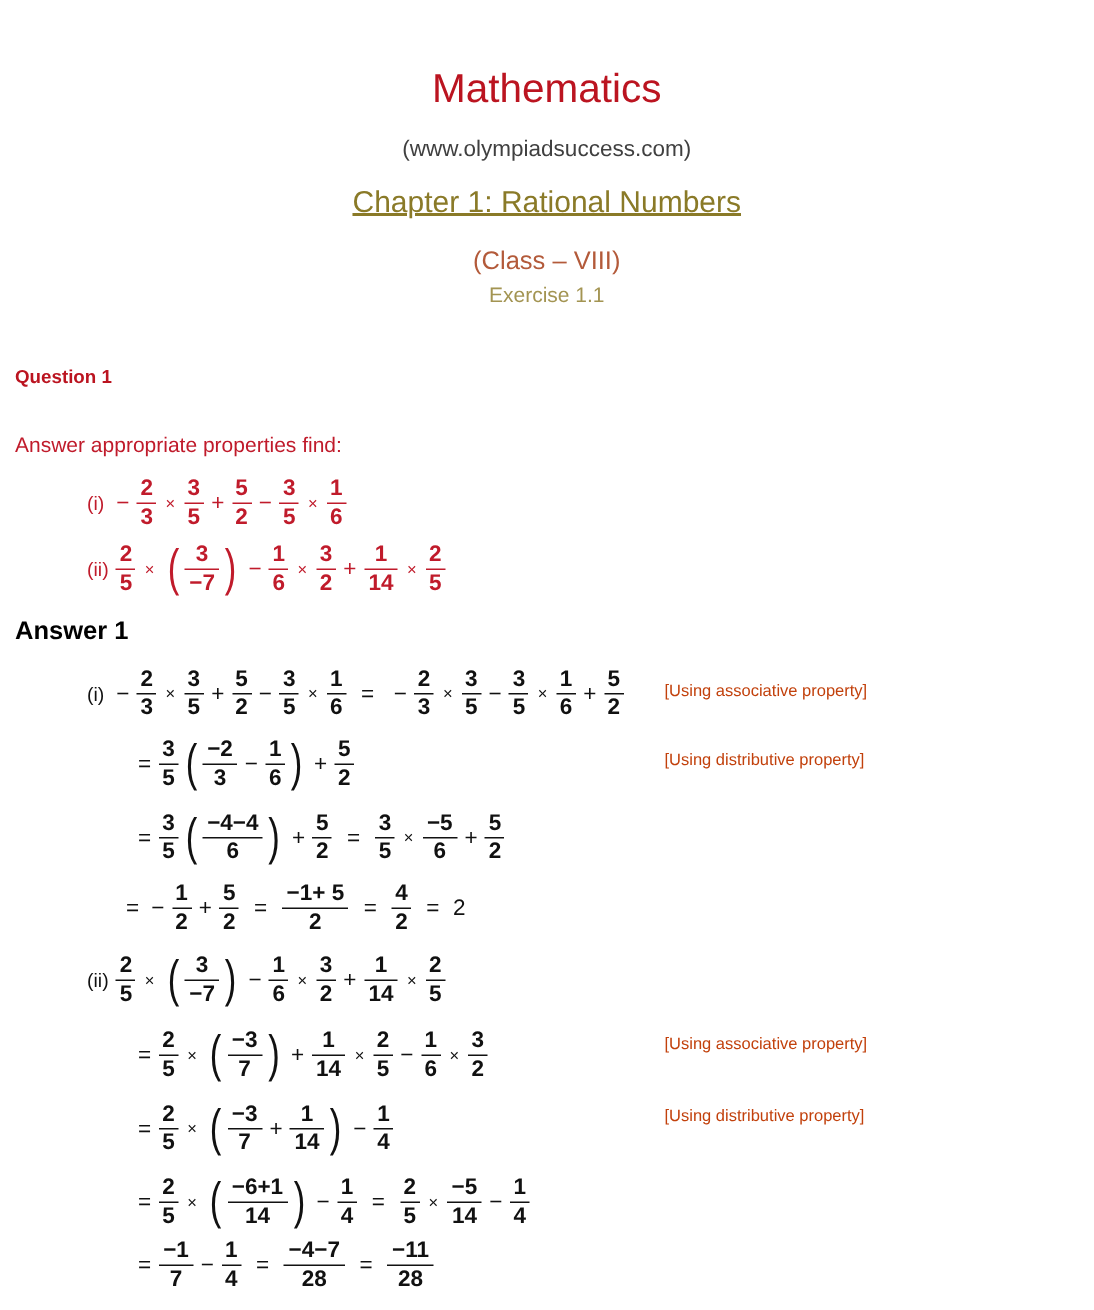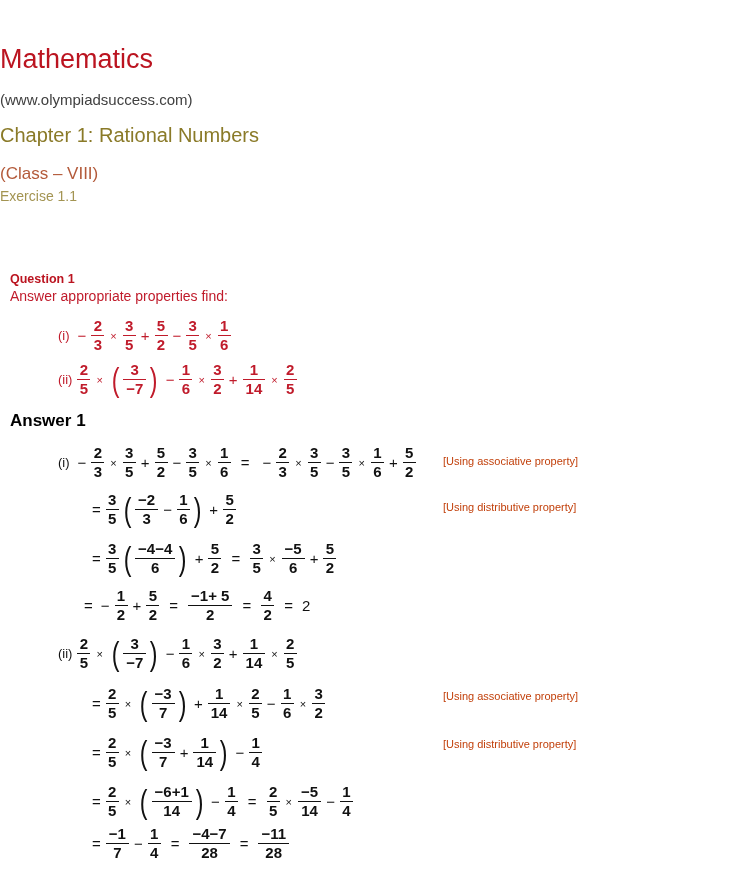--- a/index.html
+++ b/index.html
@@ -10,52 +10,53 @@
   body {
     width: 729px;
     height: 873px;
     font-family: "Liberation Sans", sans-serif;
     color: #000000;
     position: relative;
     overflow: hidden;
   }
 
   
-  .header { padding-top: 46px; }
+  .header { text-align: center; padding-top: 46px; }
   .doc-title {
     font-size: 27px;
     color: #bb1420;
     line-height: 1;
   }
   .site-url {
     font-size: 15px;
     color: #404040;
     margin-top: 18px;
   }
   .chapter-line {
     font-size: 20px;
     color: #8a7a28;
     margin-top: 16px;
+    text-decoration: underline;
   }
   .class-line {
     font-size: 17px;
     color: #b35a3a;
     margin-top: 17px;
   }
   .exercise-line {
     font-size: 14px;
     color: #a39452;
     margin-top: 4px;
   }
 
   
   .q-head {
     position: absolute;
     left: 10px;
-    top: 272px;
+    top: 244px;
     font-size: 12.5px;
     font-weight: bold;
     color: #bb1420;
   }
   .q-prompt {
     position: absolute;
     left: 10px;
     top: 288px;
     font-size: 14px;
     color: #c01b2b;

